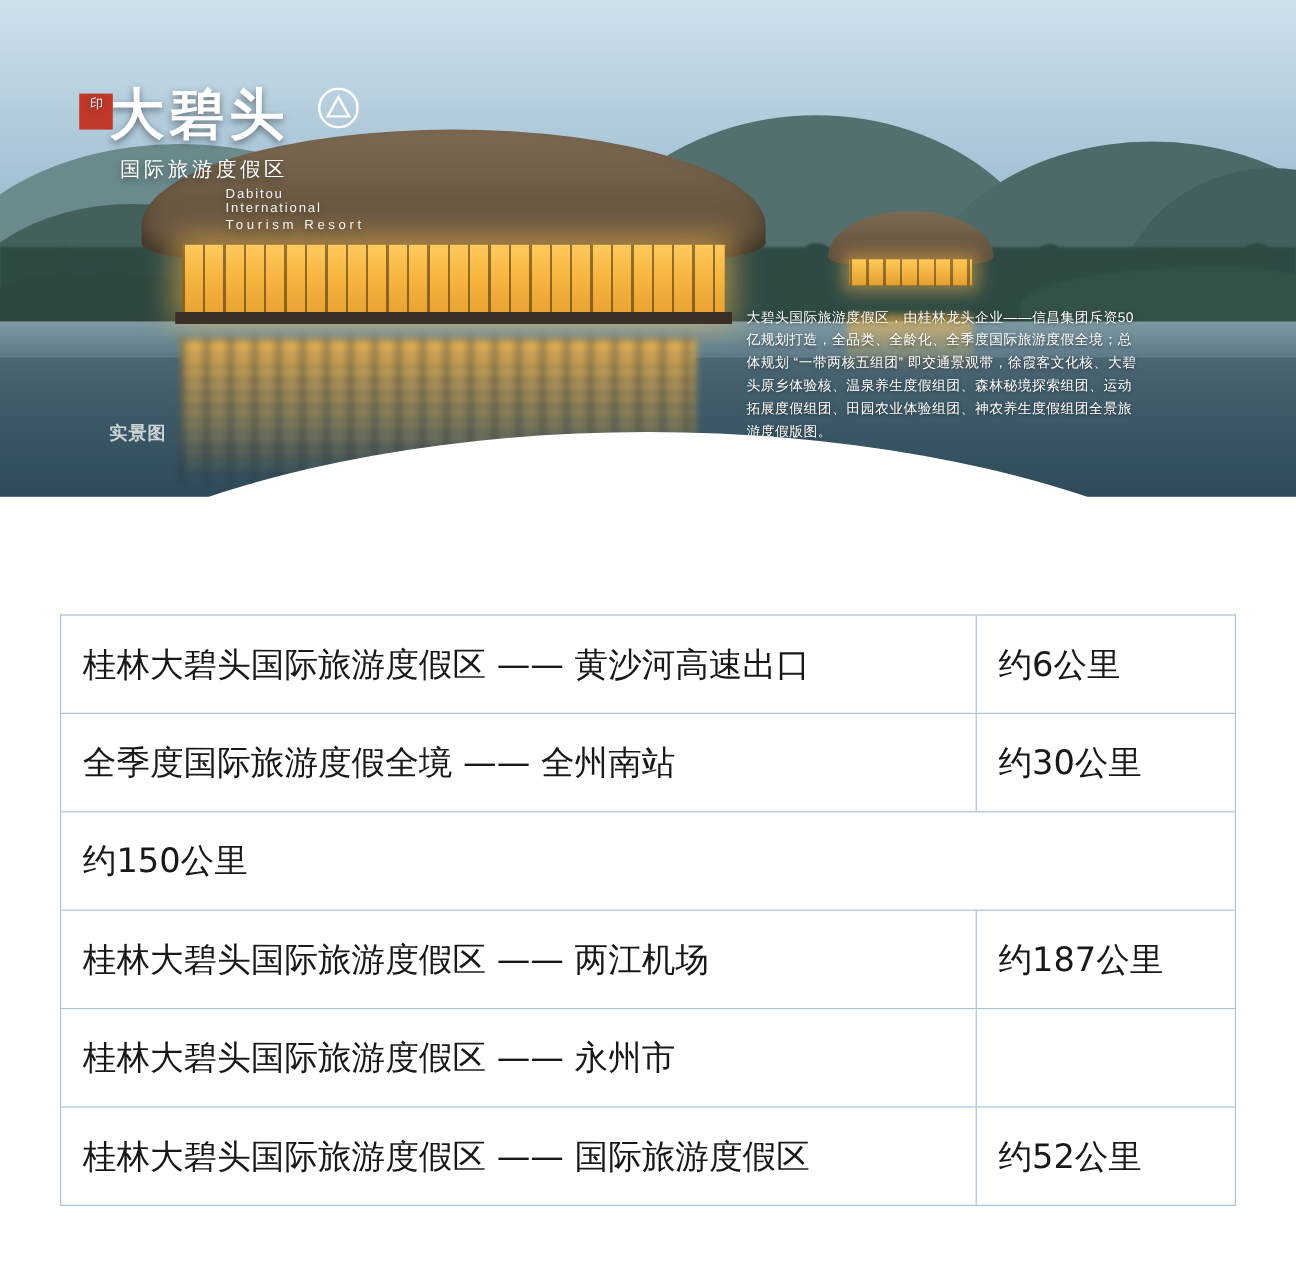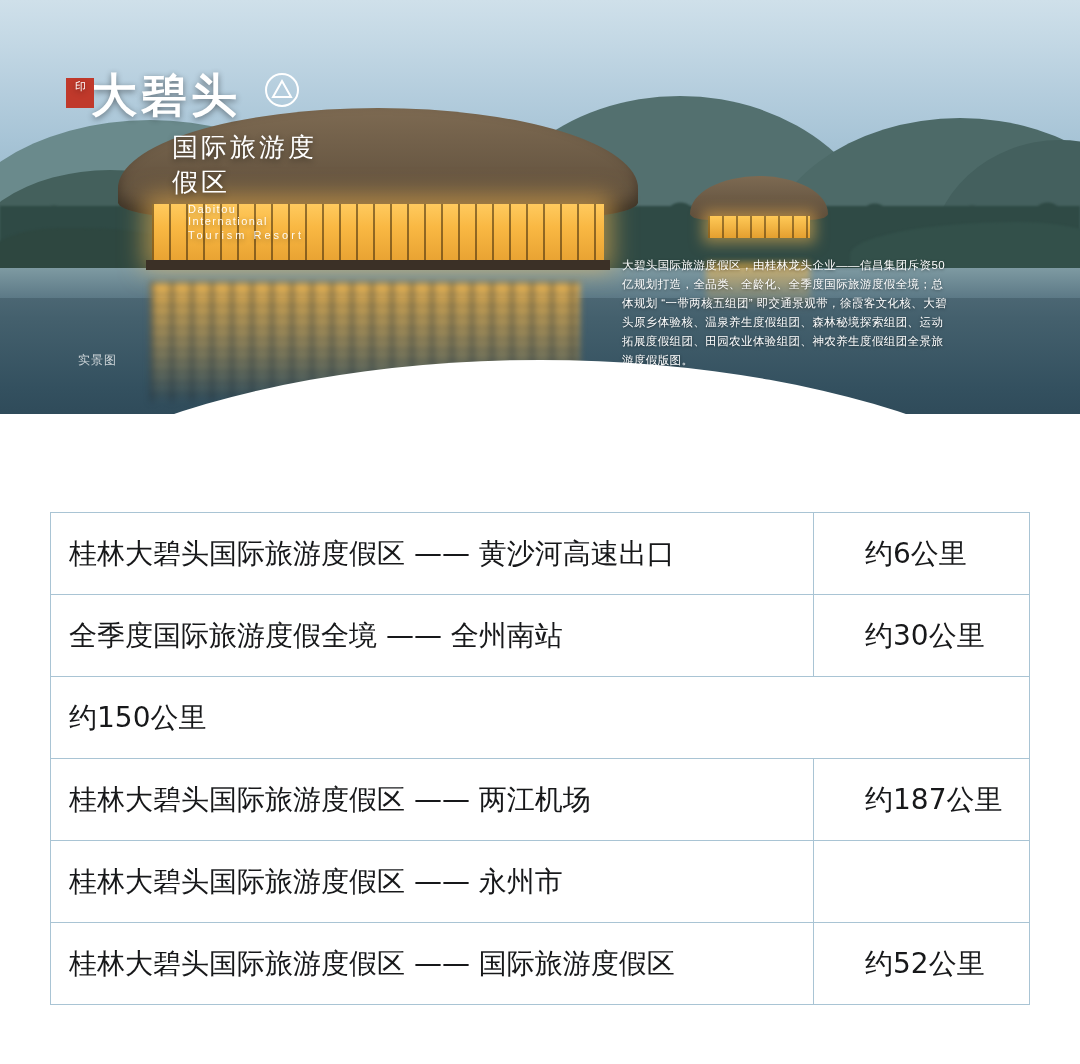--- a/index.html
+++ b/index.html
@@ -238,43 +238,44 @@
     font-family: "DejaVu Sans", sans-serif;
   }
   .logo-mark {
     display: inline-block;
     width: 34px;
     height: 34px;
     vertical-align: 4px;
     margin-left: 4px;
   }
   .logo-sub {
-    margin-left: 112px;
+    margin-left: 40px;
     margin-top: 6px;
-    font-size: 26px;
+    font-size: 17px;
     letter-spacing: 3px;
     font-family: Liberation Sans, sans-serif;
   }
   .logo-en1, .logo-en2 {
     margin-left: 92px;
     font-size: 11px;
     letter-spacing: 1.5px;
     margin-top: 3px;
     opacity: .92;
     padding-left: 36px;
   }
   .logo-en2 { margin-top: 2px; letter-spacing: 3px; }
 
   .shot-note {
     position: absolute;
-    left: 78px;
+    left: 91px;
     top: 352px;
-    font-size: 12px;
+    font-size: 15px;
     color: rgba(255,255,255,.75);
     letter-spacing: 1px;
+    font-weight: bold;
   }
 
   
   .hero-copy {
     position: absolute;
     left: 622px;
     top: 256px;
     width: 330px;
     color: #ffffff;
   }
@@ -328,21 +329,20 @@
     width: 980px;
     border: 1px solid #a9c4d4;
     border-bottom: none;
     box-sizing: border-box;
     background: #ffffff;
   }
   .trow {
     display: flex;
     border-bottom: 1px solid #a9c4d4;
     height: 81px;
-    gap: 33px;
   }
   .tcell-route {
     flex: 0 0 763px;
     display: flex;
     align-items: center;
     padding-left: 18px;
     box-sizing: border-box;
     border-right: 1px solid #a9c4d4;
     font-size: 28px;
     color: #17181a;

